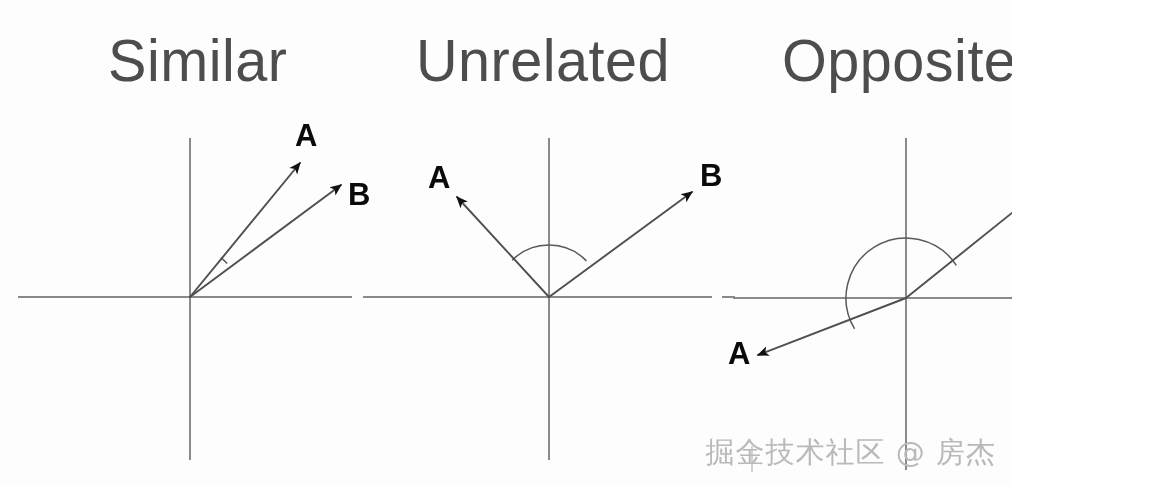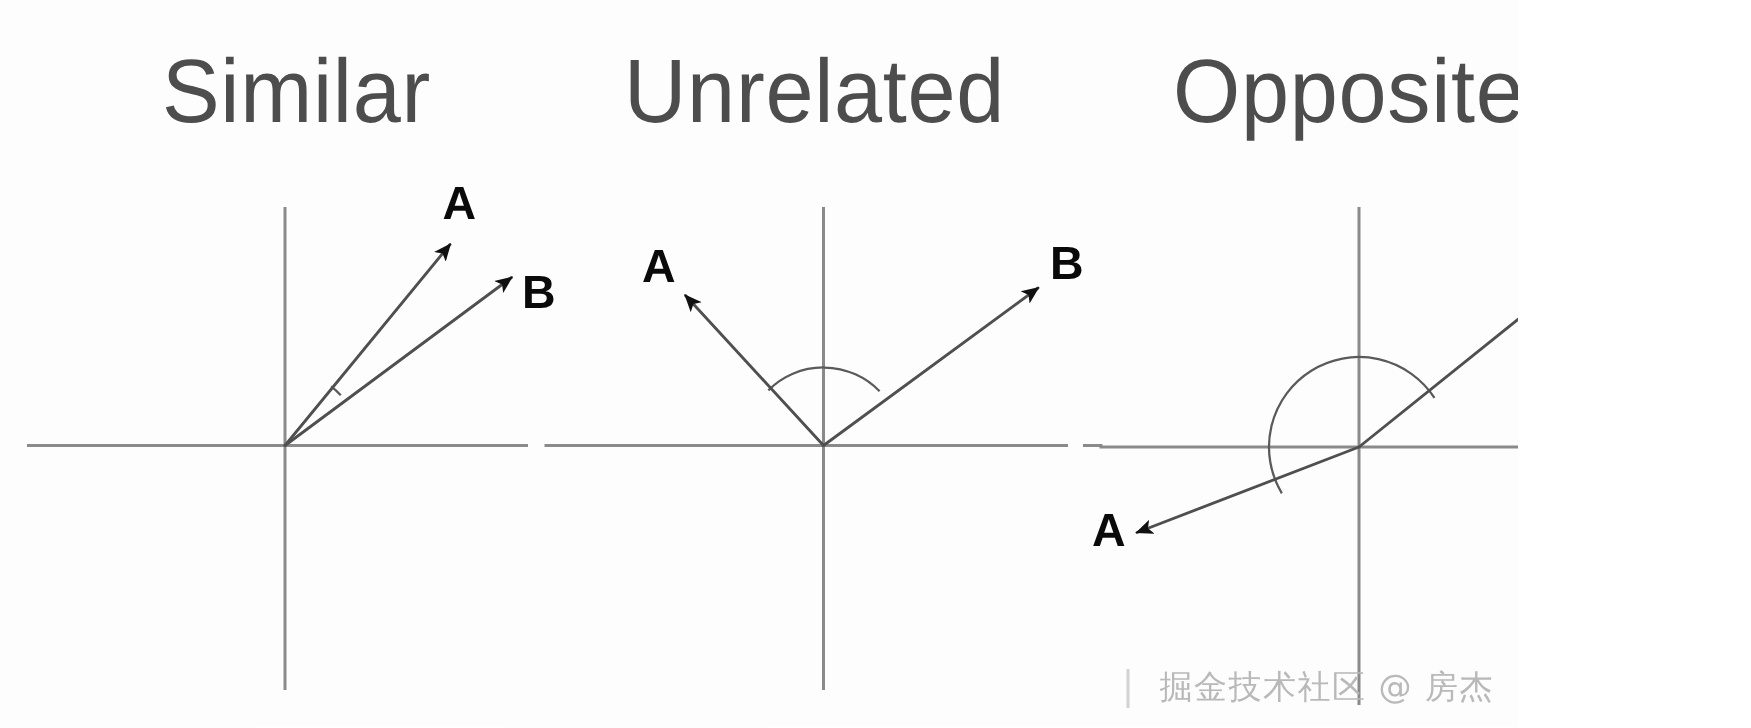--- a/index.html
+++ b/index.html
@@ -63,21 +63,21 @@
     font-family: "Liberation Sans", sans-serif;
     font-size: 31px;
     font-weight: 700;
     fill: #0a0a0a;
   }
   .watermark {
     position: absolute;
     right: 16px;
     bottom: 12px;
     font-family: "DejaVu Sans", sans-serif;
-    font-size: 22px;
+    font-size: 29px;
     color: #b9b9b9;
     letter-spacing: 1px;
     white-space: nowrap;
   }
   .watermark-bar {
     position: absolute;
     right: 259px;
     bottom: 13px;
     width: 2px;
     height: 26px;

